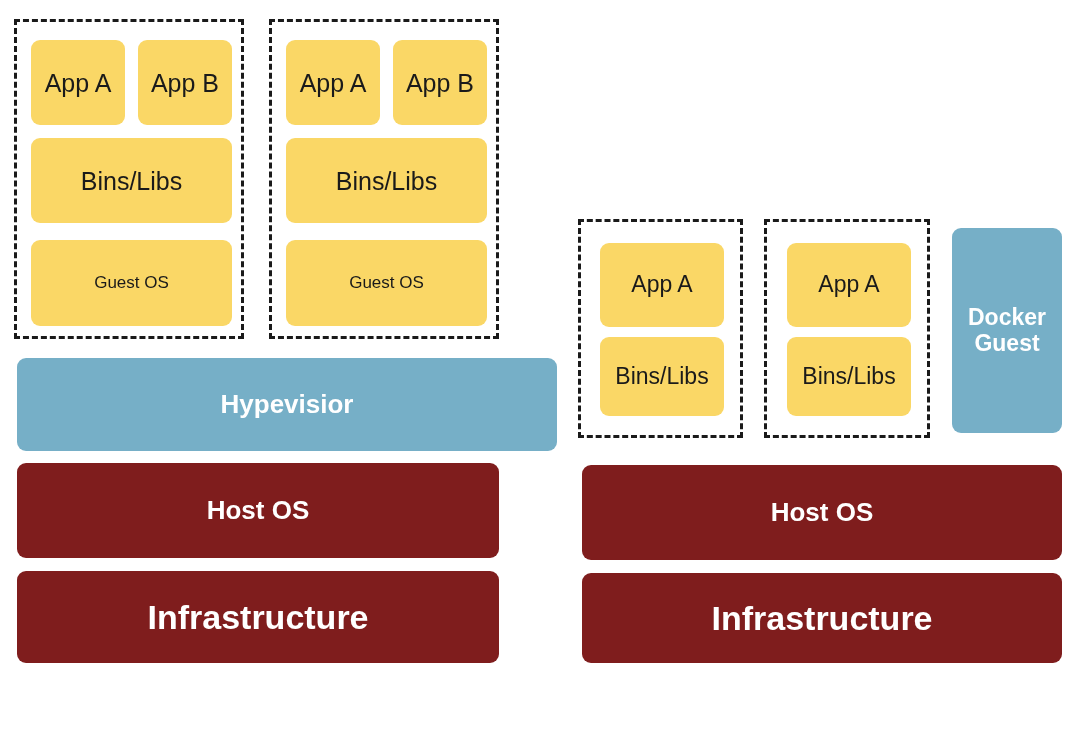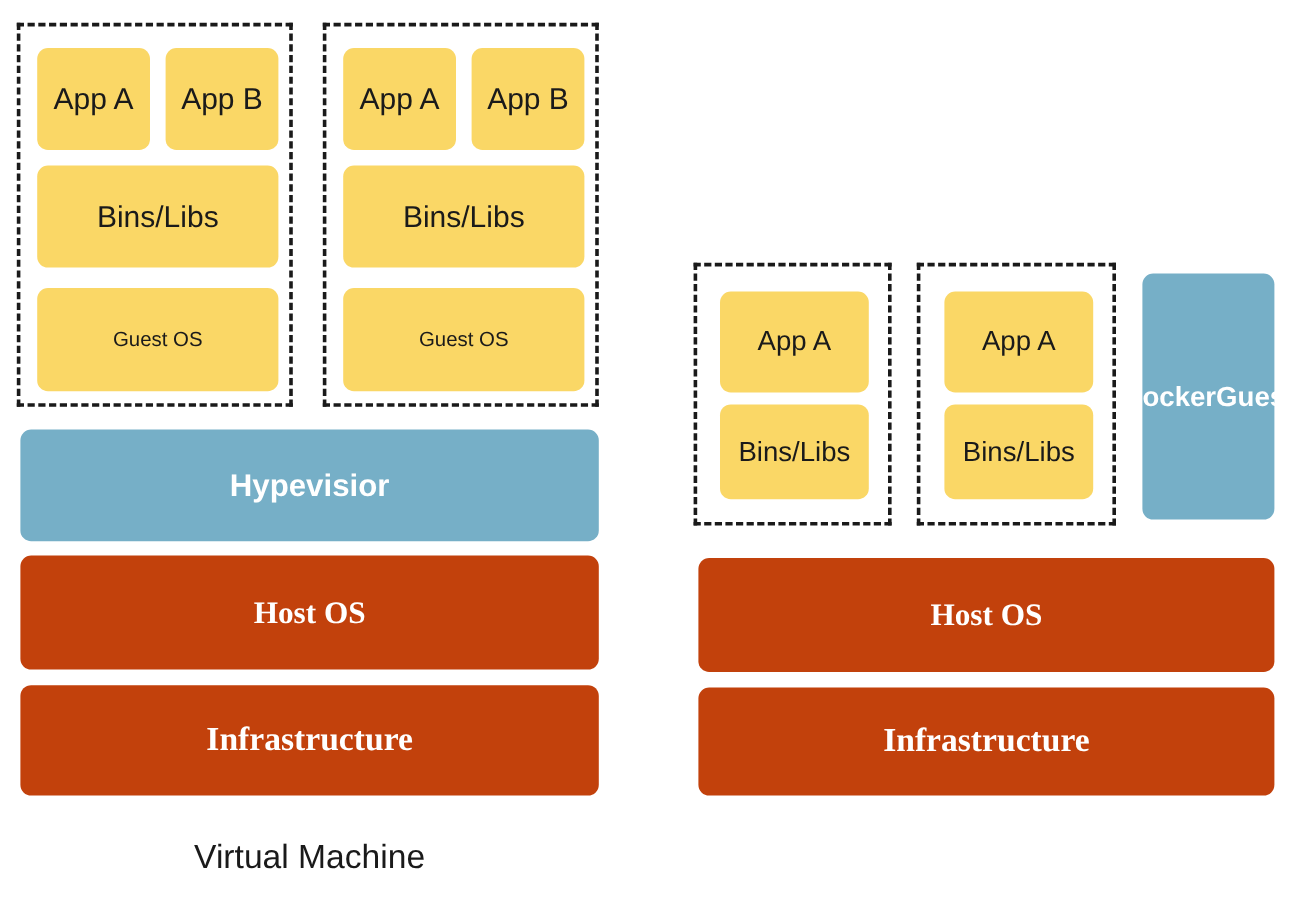--- a/index.html
+++ b/index.html
@@ -46,35 +46,34 @@
     background: #FAD766;
     color: #1a1a1a;
     font-weight: 400;
   }
   .block.blue {
     background: #76AFC7;
     color: #ffffff;
     font-weight: 700;
   }
   .block.gray {
-    background: #c2410c;
+    background: #7f1d1d;
     color: #ffffff;
     font-weight: 700;
-    font-family: Liberation Serif, serif;
   }
 
   
   .fs-app      { font-size: 25px; }
   .fs-bins     { font-size: 25px; }
   .fs-guest    { font-size: 17px; }
   .fs-binssm   { font-size: 23px; }
   .fs-appsm    { font-size: 23px; }
   .fs-hyper    { font-size: 26px; }
   .fs-hostos   { font-size: 26px; }
-  .fs-infra    { font-size: 28px; }
+  .fs-infra    { font-size: 34px; }
   .fs-docker   { font-size: 23px; }
 
   
   .caption {
     position: absolute;
     text-align: center;
     font-size: 28px;
     color: #1a1a1a;
     font-weight: 400;
     white-space: nowrap;
@@ -98,41 +97,40 @@
   <div class="dashed-group" style="left:269px; top:19px; width:230px; height:320px;"></div>
 
   <div class="block yellow fs-app" style="left:286px; top:40px; width:94px; height:85px;">App A</div>
 
   <div class="block yellow fs-app" style="left:393px; top:40px; width:94px; height:85px;">App B</div>
 
   <div class="block yellow fs-bins" style="left:286px; top:138px; width:201px; height:85px;">Bins/Libs</div>
 
   <div class="block yellow fs-guest" style="left:286px; top:240px; width:201px; height:86px;">Guest OS</div>
 
-  <div class="block blue fs-hyper" style="left:17px; top:358px; width:482px; height:93px;">Hypevisior</div>
+  <div class="block blue fs-hyper" style="left:17px; top:358px; width:540px; height:93px;">Hypevisior</div>
 
   <div class="block gray fs-hostos" style="left:17px; top:463px; width:482px; height:95px;">Host OS</div>
 
   <div class="block gray fs-infra" style="left:17px; top:571px; width:482px; height:92px;">Infrastructure</div>
 
-  <div class="caption" style="left:17px; top:698px; width:482px;">Virtual Machine</div>
 
   <div class="dashed-group" style="left:578px; top:219px; width:165px; height:219px;"></div>
 
   <div class="block yellow fs-appsm" style="left:600px; top:243px; width:124px; height:84px;">App A</div>
 
   <div class="block yellow fs-binssm" style="left:600px; top:337px; width:124px; height:79px;">Bins/Libs</div>
 
   <div class="dashed-group" style="left:764px; top:219px; width:166px; height:219px;"></div>
 
   <div class="block yellow fs-appsm" style="left:787px; top:243px; width:124px; height:84px;">App A</div>
 
   <div class="block yellow fs-binssm" style="left:787px; top:337px; width:124px; height:79px;">Bins/Libs</div>
 
-  <div class="block blue fs-docker" style="left:952px; top:228px; width:110px; height:205px; flex-direction:row;text-align:center;">
+  <div class="block blue fs-docker" style="left:952px; top:228px; width:110px; height:205px; flex-direction:column;text-align:center;">
     <span>Docker</span>
     <span>Guest</span>
   </div>
 
   <div class="block gray fs-hostos" style="left:582px; top:465px; width:480px; height:95px;">Host OS</div>
 
   <div class="block gray fs-infra" style="left:582px; top:573px; width:480px; height:90px;">Infrastructure</div>
 
 
 </div>

